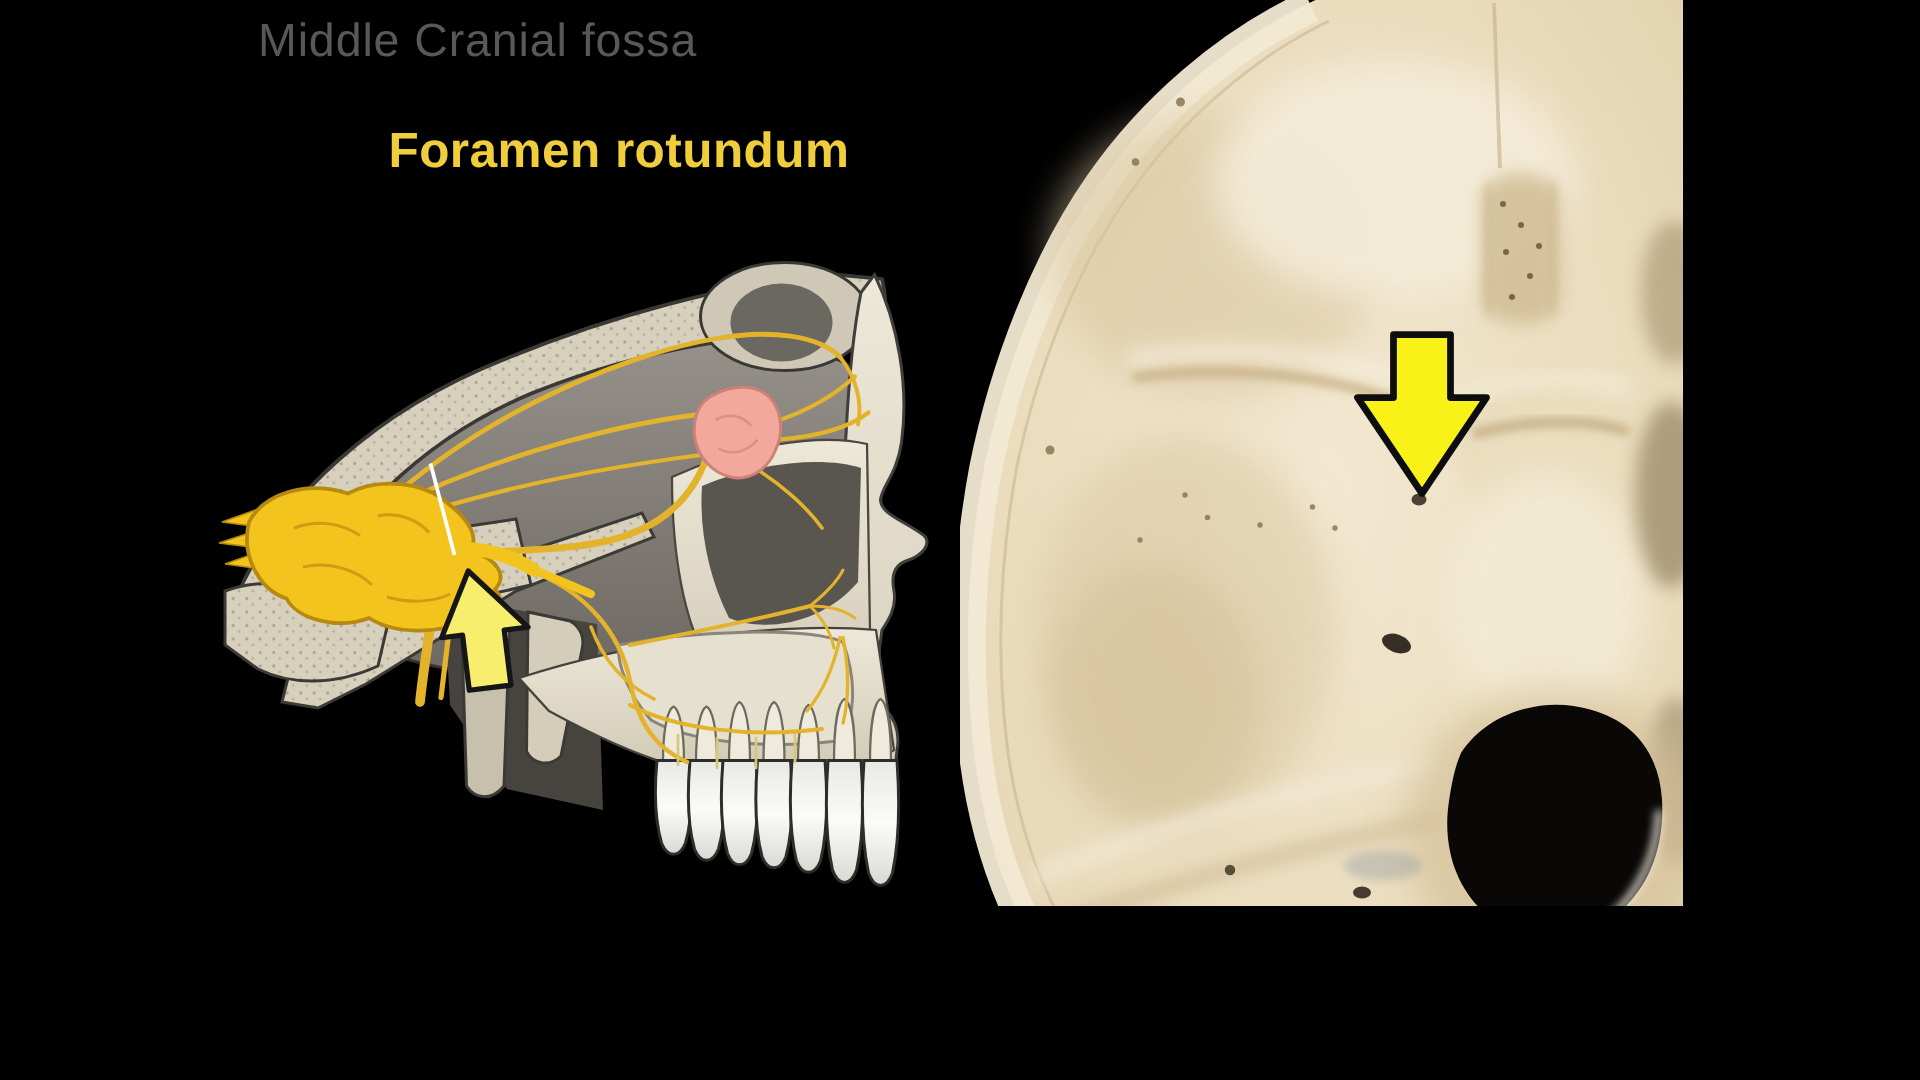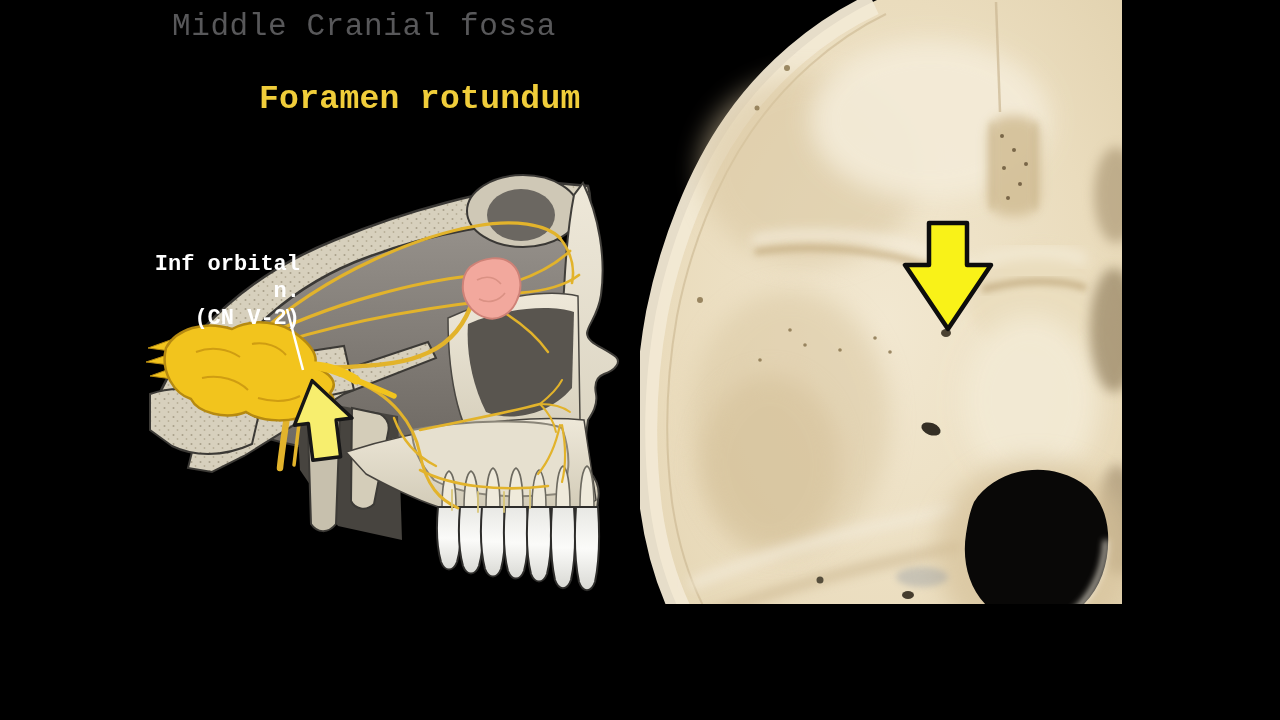--- a/index.html
+++ b/index.html
@@ -1,17 +1,17 @@
 <!DOCTYPE html>
 <html style="--background: #000000; --title-gray: #58585a; --heading-yellow: #f0cd3a; --label-white: #ffffff; --nerve-gold: #e2b32b; --ganglion-yellow: #f2c41d; --pink-ganglion: #f2a89d; --arrow-pale: #f7ee6e; --arrow-bright: #f9f218; --bone-cream: #ecdfc4; --illustration-bone: #d8d2c0; --cavity-gray: #7c7770;"><head>
 <meta charset="utf-8">
 <style>
   html,body{margin:0;padding:0;background:#000;}
   .canvas{position:relative;width:1280px;height:604px;background:var(--background,#000);
-          overflow:hidden;font-family:Liberation Mono, monospace;}
+          overflow:hidden;font-family:Liberation Sans, sans-serif;}
   .art{position:absolute;left:0;top:0;width:1280px;height:720px;}
   .slide-title{position:absolute;left:172px;top:9px;font-size:31px;letter-spacing:.6px;
                color:var(--title-gray,#58585a);font-weight:400;white-space:nowrap;}
   .slide-heading{position:absolute;left:222px;top:81px;font-size:33px;font-weight:700;
                  letter-spacing:.3px;color:var(--heading-yellow,#f0cd3a);white-space:nowrap;margin-left:37px;}
   .nerve-label{position:absolute;left:116px;top:251px;width:184px;text-align:right;
                color:var(--label-white,#fff);font-weight:700;font-size:22px;line-height:27px;}
   .nerve{fill:none;stroke:var(--nerve-gold,#e2b32b);stroke-linecap:round;}
   .nerve-faint{fill:none;stroke:#d9c678;stroke-linecap:round;}
   .gang{fill:var(--ganglion-yellow,#f2c41d);}
@@ -225,18 +225,14 @@
         <path d="M 356,380 C 372,386 384,392 394,396" fill="none" stroke="var(--ganglion-yellow,#f2c41d)" stroke-width="5.5" stroke-linecap="round"></path>
       </g>
 
       <path d="M 287,309 L 303,370" stroke="#ffffff" stroke-width="2.5"></path>
       <polygon class="arrow-pale" transform="rotate(-7 320 420)" points="317,380 352,422 336,422 336,459 308,459 308,422 294,422"></polygon>
     </g>
   </svg>
 
   <div class="slide-title">Middle Cranial fossa</div>
   <div class="slide-heading">Foramen rotundum</div>
-  <div class="nerve-label">
-    <span>Inf orbital n.</span><br>
-    <span>(CN V-2)</span>
-  </div>
 
 </div>
 
 </body></html>

